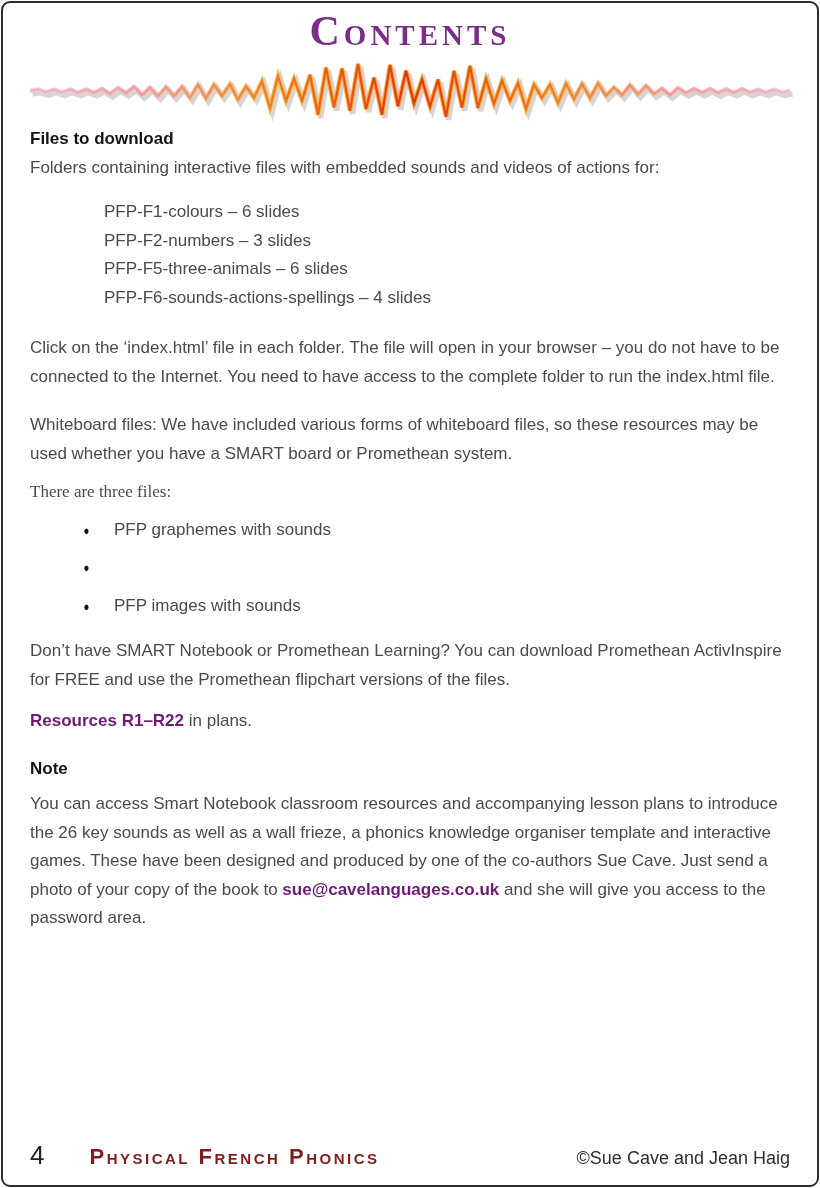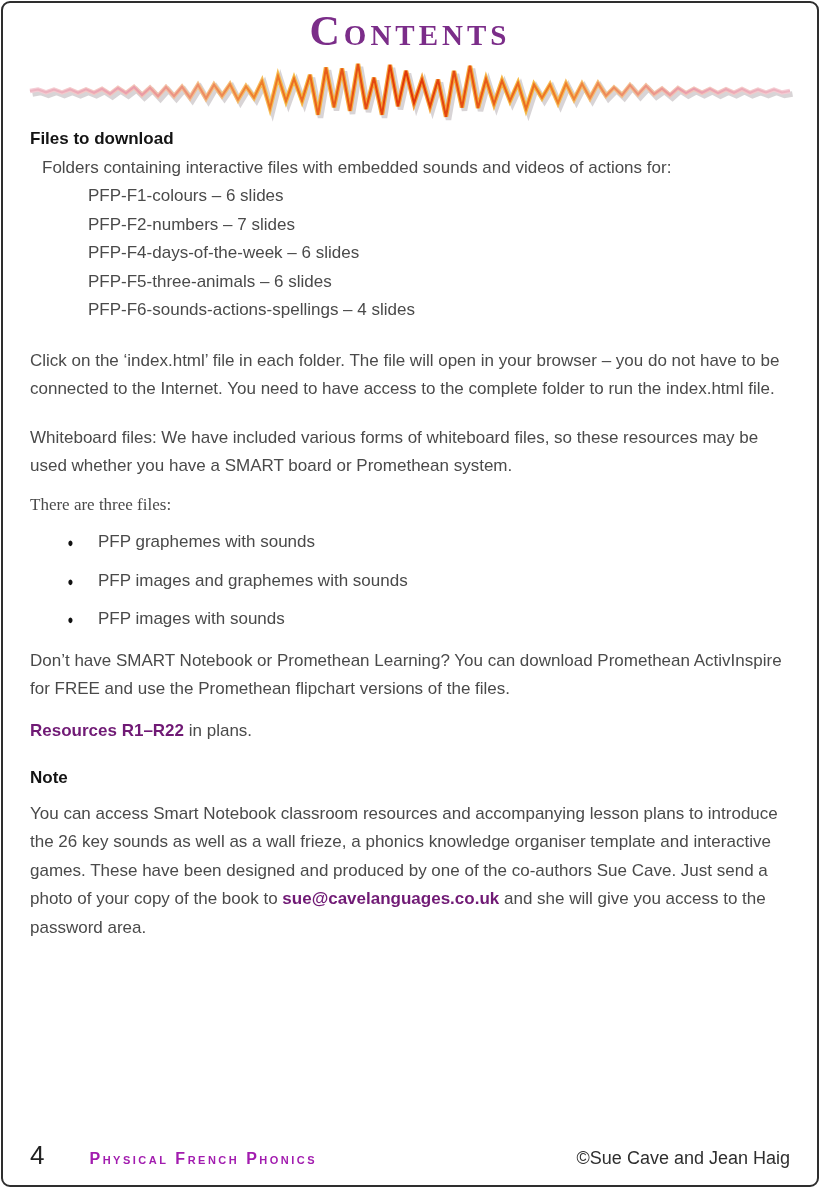--- a/index.html
+++ b/index.html
@@ -21,42 +21,42 @@
     color:#7b2d89;
   }
   #wave{display:block;margin:4px auto 0;overflow:visible;}
   .content{padding:0 30px;font-size:17px;line-height:28.5px;}
   .content h3{
     font-size:17px;line-height:28.5px;font-weight:bold;color:#141414;
     margin:3px 0 0;
   }
   .content h3.note-heading{margin-top:19px;}
   p{margin:0;}
-  .intro{margin-top:0;margin-left:12px;}
-  ul{list-style:none;margin:0;padding:0;}
+  .intro{margin-top:0;}
+  ul{list-style:none;margin:16px;padding:0;}
   .file-list{padding-left:58px;}
   .file-list li{line-height:28.5px;}
   .para-index{margin-top:22px;max-width:758px;}
   .para-whiteboard{margin-top:20px;max-width:758px;}
   .three-files{margin-top:10px;font-family:Liberation Serif, serif;}
   .bullet-list{margin-top:9px;padding-left:33px;}
   .bullet-list li{line-height:28.5px;margin-bottom:9px;display:flex;align-items:baseline;}
   .blt{font-size:13px;width:35px;flex:0 0 35px;color:#111;transform:scaleX(.75);}
   .para-download{margin-top:12px;max-width:770px;}
   .para-resources{margin-top:13px;}
   .para-resources b,.note-para b{color:#701a75;}
   .note-para{margin-top:7px;max-width:775px;}
   .footer{
     position:absolute;left:30px;right:30px;bottom:18px;
     display:flex;align-items:baseline;z-index:6;
   }
   .page-num{font-size:26px;color:#222;line-height:30px;}
   .book-title{
     margin-left:45px;font-variant:small-caps;font-weight:bold;
-    font-size:16px;letter-spacing:2.5px;color:#a21caf;
+    font-size:22px;letter-spacing:2.5px;color:#7f1d1d;
   }
   .copyright{margin-left:auto;font-size:18px;color:#2e2e2e;}
 </style>
 </head>
 <body>
 
 <div class="page-border"></div>
 
 <h1 class="page-title">Contents</h1>
 
@@ -86,40 +86,38 @@
   <polyline fill="none" stroke="url(#wavegrad)" stroke-width="2.1" stroke-linejoin="miter" points="0,33 8,31.5 16,34.3 24,31.5 32,34.5 40,31.4 48,34.8 56,31.4 64,34.8 72,30.8 80,35.9 88,30.0 96,35.1 104,29.0 112,37.0 120,29.7 128,38.1 136,29.1 144,38.1 152,28.8 160,39.7 168,26.8 176,40.4 184,26.6 192,37.8 200,26.2 208,41.7 216,28.3 224,39.6 232,23.1 240,50.2 248,18.0 256,43.0 264,20.6 272,42.8 280,16.8 288,56.7 296,9.4 304,49.4 312,10.5 320,52.9 328,5.9 336,51.0 344,19.6 352,56.7 360,6.9 368,48.3 376,12.7 384,45.3 392,21.4 400,48.5 408,21.5 416,58.7 424,13.0 432,49.6 440,7.8 448,50.0 456,21.0 464,46.0 472,22.7 480,42.8 488,25.0 496,51.1 504,26.6 512,40.0 520,26.5 528,44.8 536,25.6 544,41.3 552,25.8 560,40.1 568,25.4 576,37.8 584,29.5 592,37.2 600,27.1 608,36.4 616,27.7 624,36.1 632,30.6 640,37.1 648,30.0 656,35.1 664,30.7 672,34.8 680,30.9 688,35.1 696,31.2 704,34.8 712,30.9 720,34.8 728,31.6 736,34.5 744,31.5 752,34.5 760,33"></polyline>
 </svg>
 
 <div class="content">
 
   <h3>Files to download</h3>
   <p class="intro">Folders containing interactive files with embedded sounds and videos of actions for:</p>
 
   <ul class="file-list">
     <li>PFP-F1-colours – 6 slides</li>
-    <li>PFP-F2-numbers – 7 slides</li>
-    <li>PFP-F4-days-of-the-week – 6 slides</li>
+    <li>PFP-F2-numbers – 3 slides</li>
     <li>PFP-F5-three-animals – 6 slides</li>
     <li>PFP-F6-sounds-actions-spellings – 4 slides</li>
   </ul>
 
   <p class="para-index">Click on the ‘index.html’ file in each folder. The file will open in your browser – you do not have to be connected to the Internet. You need to have access to the complete folder to run the index.html file.</p>
 
   <p class="para-whiteboard">Whiteboard files: We have included various forms of whiteboard files, so these resources may be used whether you have a SMART board or Promethean system.</p>
 
   <p class="three-files">There are three files:</p>
 
   <ul class="bullet-list">
     <li>
       <span class="blt">●</span>
       <span>PFP graphemes with sounds</span>
     </li>
     <li>
       <span class="blt">●</span>
-      <span>PFP images and graphemes with sounds</span>
     </li>
     <li>
       <span class="blt">●</span>
       <span>PFP images with sounds</span>
     </li>
   </ul>
 
   <p class="para-download">Don’t have SMART Notebook or Promethean Learning? You can download Promethean ActivInspire for FREE and use the Promethean flipchart versions of the files.</p>
 
   <p class="para-resources"><b>Resources R1–R22</b><span> in plans.</span></p>

